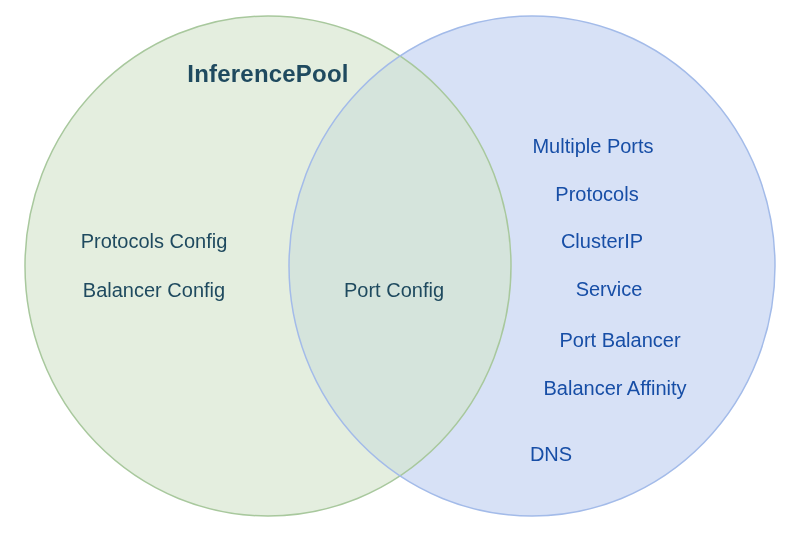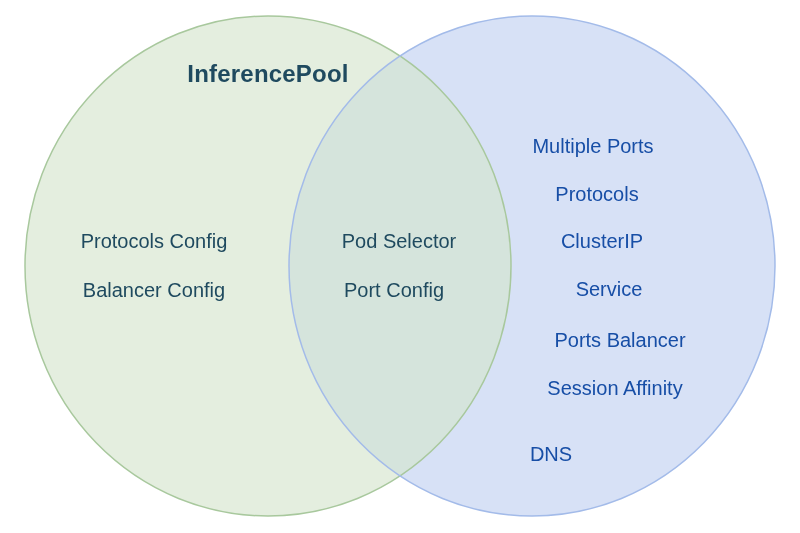--- a/index.html
+++ b/index.html
@@ -61,24 +61,23 @@
 
     <ellipse cx="268" cy="266" rx="243" ry="250" fill="none" stroke-width="1.5" stroke="#a8c89d"></ellipse>
     <ellipse cx="532" cy="266" rx="243" ry="250" fill="none" stroke-width="1.5" stroke="#a3bbe9"></ellipse>
   </svg>
 
   <div class="label title teal" style="left:268px; top:74px;">InferencePool</div>
 
   <div class="label item teal" style="left:154px; top:241px;">Protocols Config</div>
   <div class="label item teal" style="left:154px; top:290px;">Balancer Config</div>
 
-  <div class="label item teal" style="left:399px; top:241px;">Pod Selector</div>
   <div class="label item teal" style="left:394px; top:290px;">Port Config</div>
 
   <div class="label item blue" style="left:593px; top:146px;text-align:right;">Multiple Ports</div>
   <div class="label item blue" style="left:597px; top:194px;text-align:center;">Protocols</div>
   <div class="label item blue" style="left:602px; top:241px;">ClusterIP</div>
   <div class="label item blue" style="left:609px; top:289px;">Service</div>
-  <div class="label item blue" style="left:620px; top:340px;">Ports Balancer</div>
-  <div class="label item blue" style="left:615px; top:388px;">Session Affinity</div>
+  <div class="label item blue" style="left:620px; top:340px;">Port Balancer</div>
+  <div class="label item blue" style="left:615px; top:388px;">Balancer Affinity</div>
   <div class="label item blue" style="left:551px; top:416px;margin-top:38px;">DNS</div>
 
 </div>
 
 </body></html>

